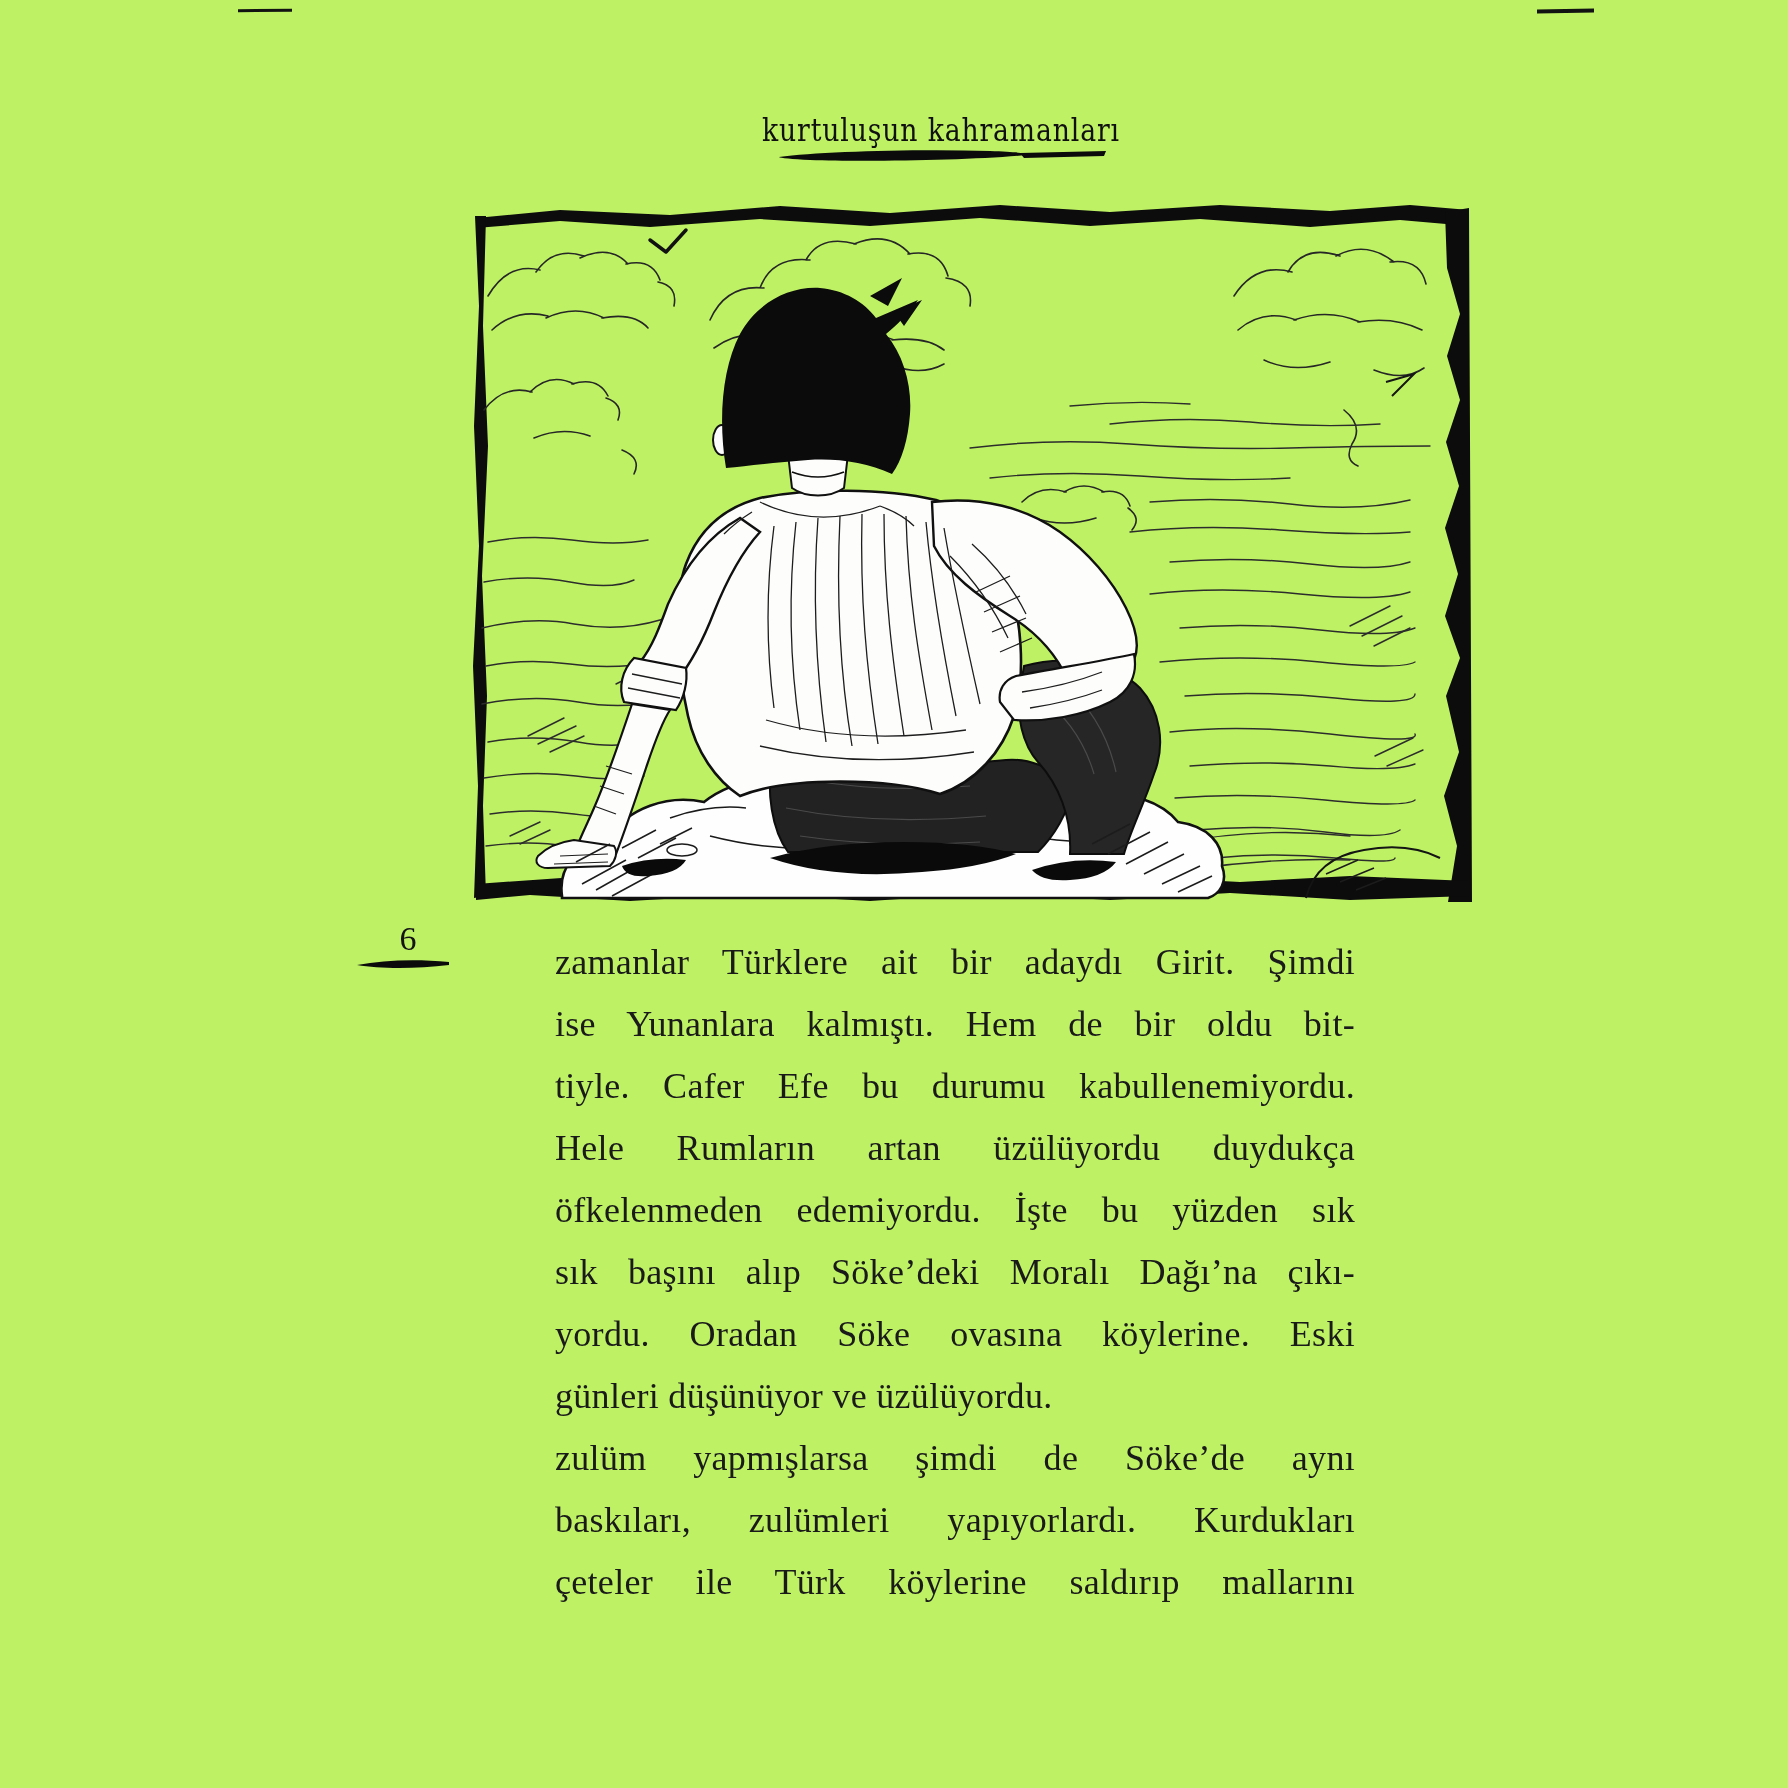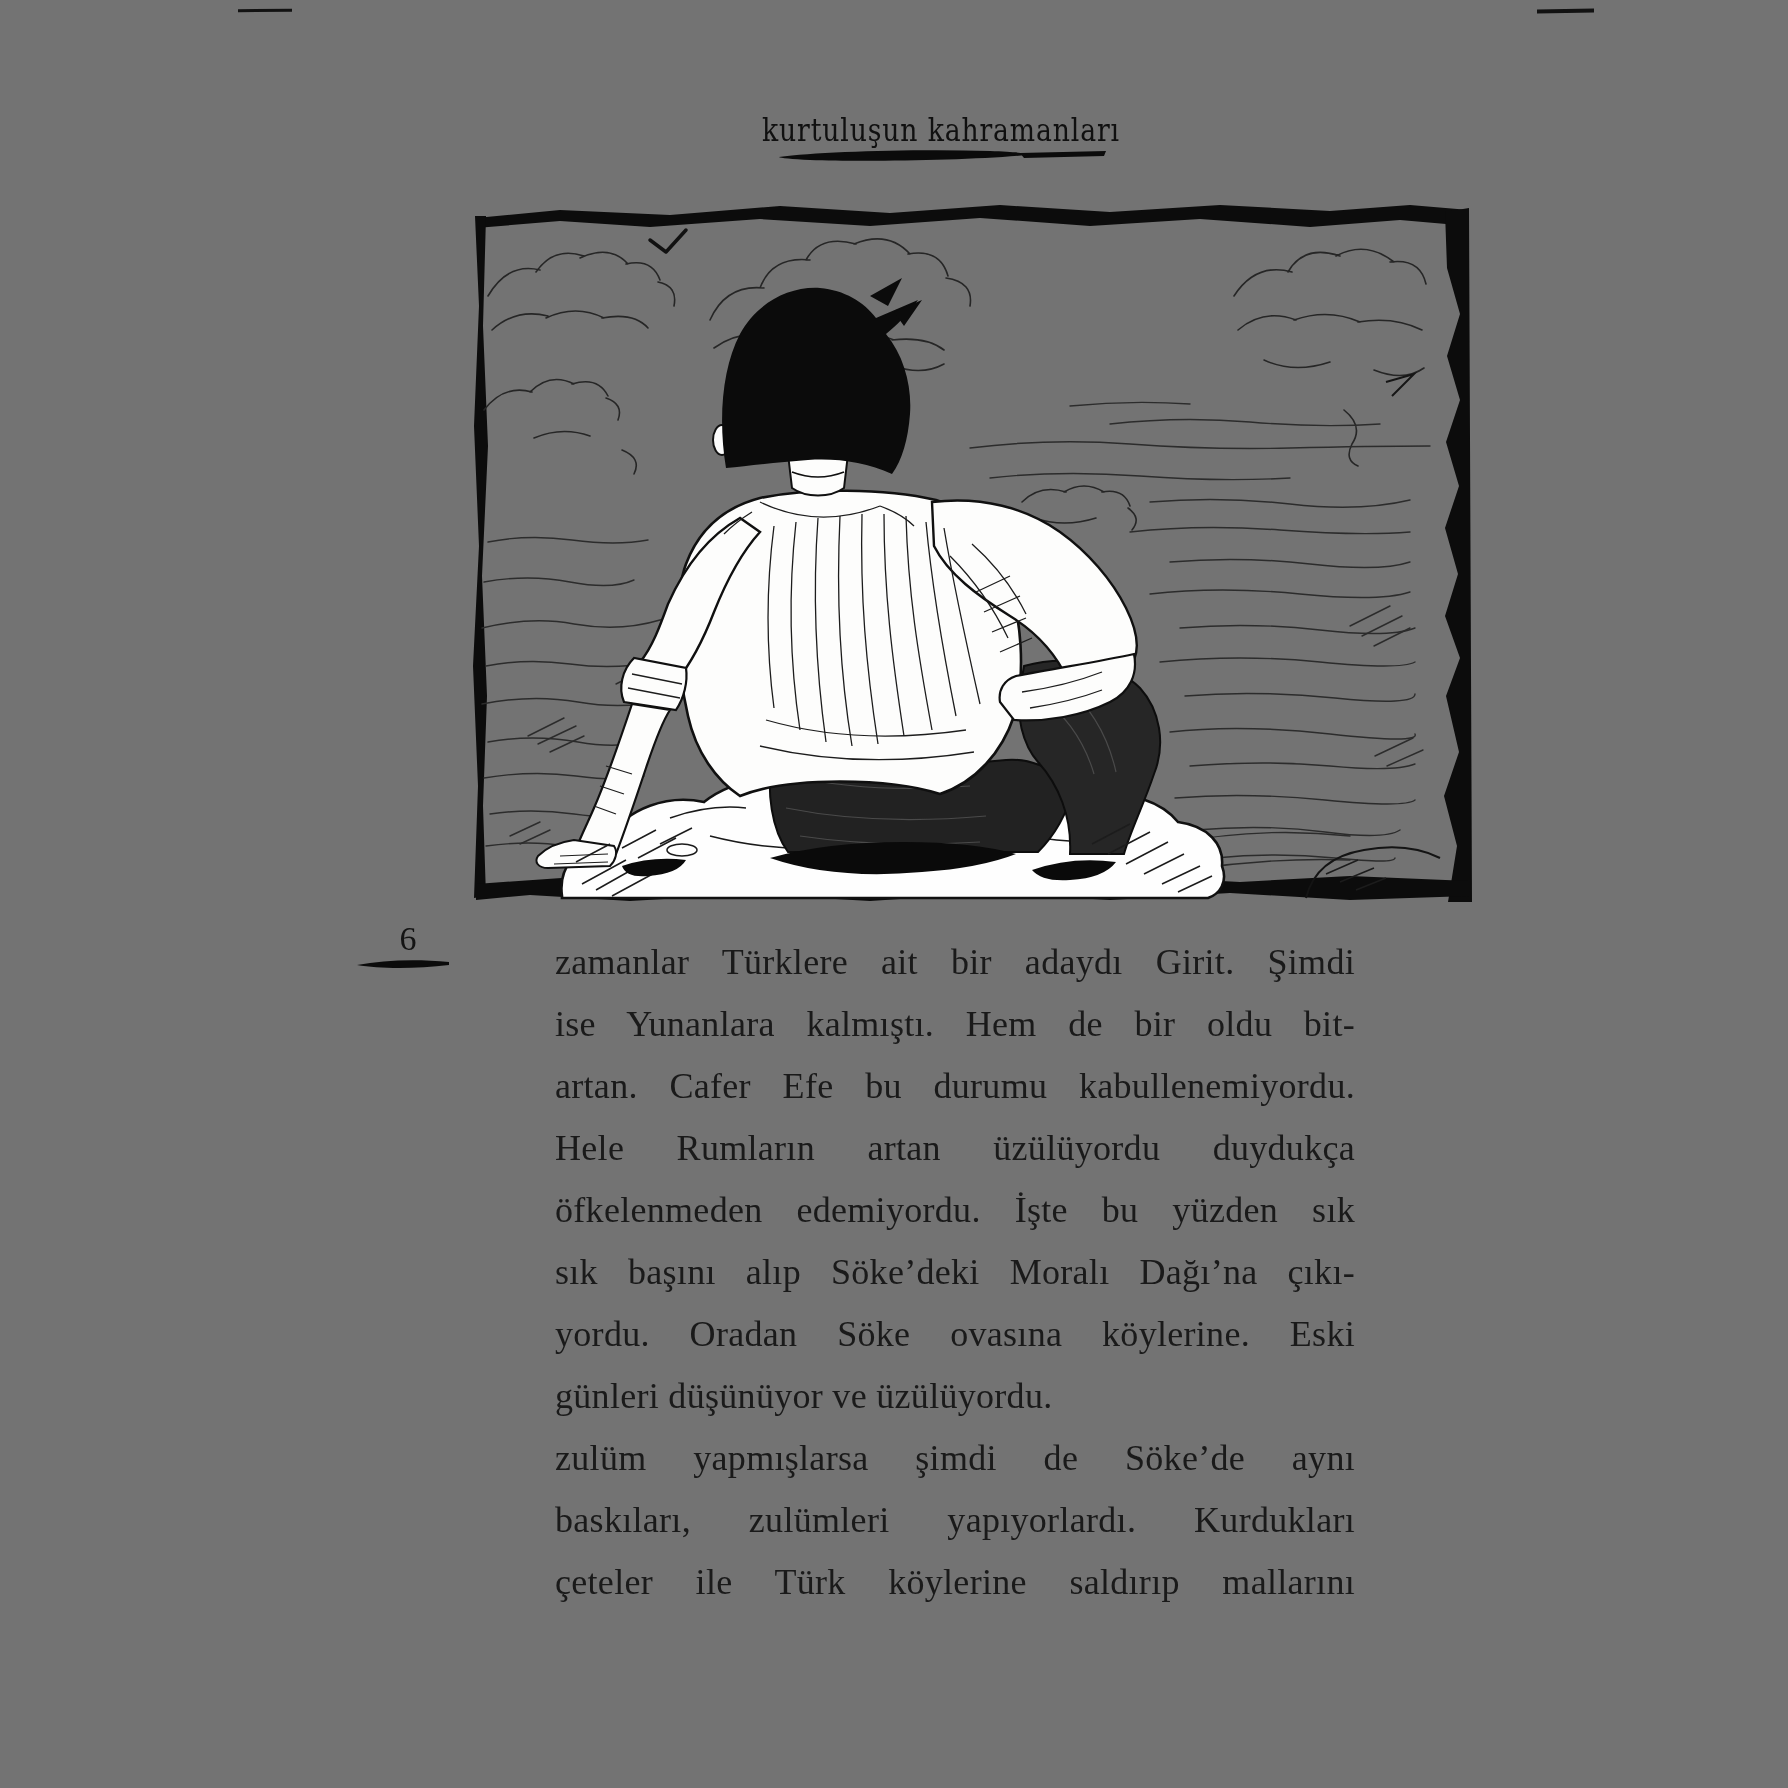--- a/index.html
+++ b/index.html
@@ -1,17 +1,17 @@
 <!DOCTYPE html>
 <html><head>
 <meta charset="utf-8">
 <style>
   html,body{margin:0;padding:0;background:#e8e8e8;}
   .page{
-    position:relative;width:1788px;height:1788px;background:#737373;
+    position:relative;width:1788px;height:1788px;background:#bef264;
     overflow:hidden;font-family:"Liberation Serif",serif;color:#161616;
   }
   .dash{position:absolute;background:#121212;height:3px;}
   .dash.tl{left:238px;top:9px;width:54px;transform:rotate(-.6deg);}
   .dash.tr{left:1537px;top:9px;width:57px;height:4px;transform:rotate(-.8deg);}
   .running-header{
     position:absolute;left:541px;top:112px;width:800px;text-align:center;
     font-family:"DejaVu Serif",serif;font-size:31px;color:#101010;
     transform:scaleX(.86);transform-origin:center;letter-spacing:1px;
   }
@@ -184,21 +184,21 @@
   </figure>
 
   <div class="page-number">6</div>
   <svg class="pn-swoosh" width="96" height="14" viewBox="0 0 96 14">
     <path fill="#0b0b0b" d="M1,8 C28,3 60,2 93,5 L93,8 C60,12 24,12 1,8 Z"></path>
   </svg>
 
   <main class="body-text">
     <div class="line j">zamanlar Türklere ait bir adaydı Girit. Şimdi</div>
     <div class="line j">ise Yunanlara kalmıştı. Hem de bir oldu bit-</div>
-    <div class="line j">artan. Cafer Efe bu durumu kabullenemiyordu.</div>
+    <div class="line j">tiyle. Cafer Efe bu durumu kabullenemiyordu.</div>
     <div class="line j">Hele Rumların artan üzülüyordu duydukça</div>
     <div class="line j">öfkelenmeden edemiyordu. İşte bu yüzden sık</div>
     <div class="line j">sık başını alıp Söke’deki Moralı Dağı’na çıkı-</div>
     <div class="line j">yordu. Oradan Söke ovasına köylerine. Eski</div>
     <div class="line last">günleri düşünüyor ve üzülüyordu.</div>
     <div class="line j">zulüm yapmışlarsa şimdi de Söke’de aynı</div>
     <div class="line j">baskıları, zulümleri yapıyorlardı. Kurdukları</div>
     <div class="line j">çeteler ile Türk köylerine saldırıp mallarını</div>
   </main>
 

